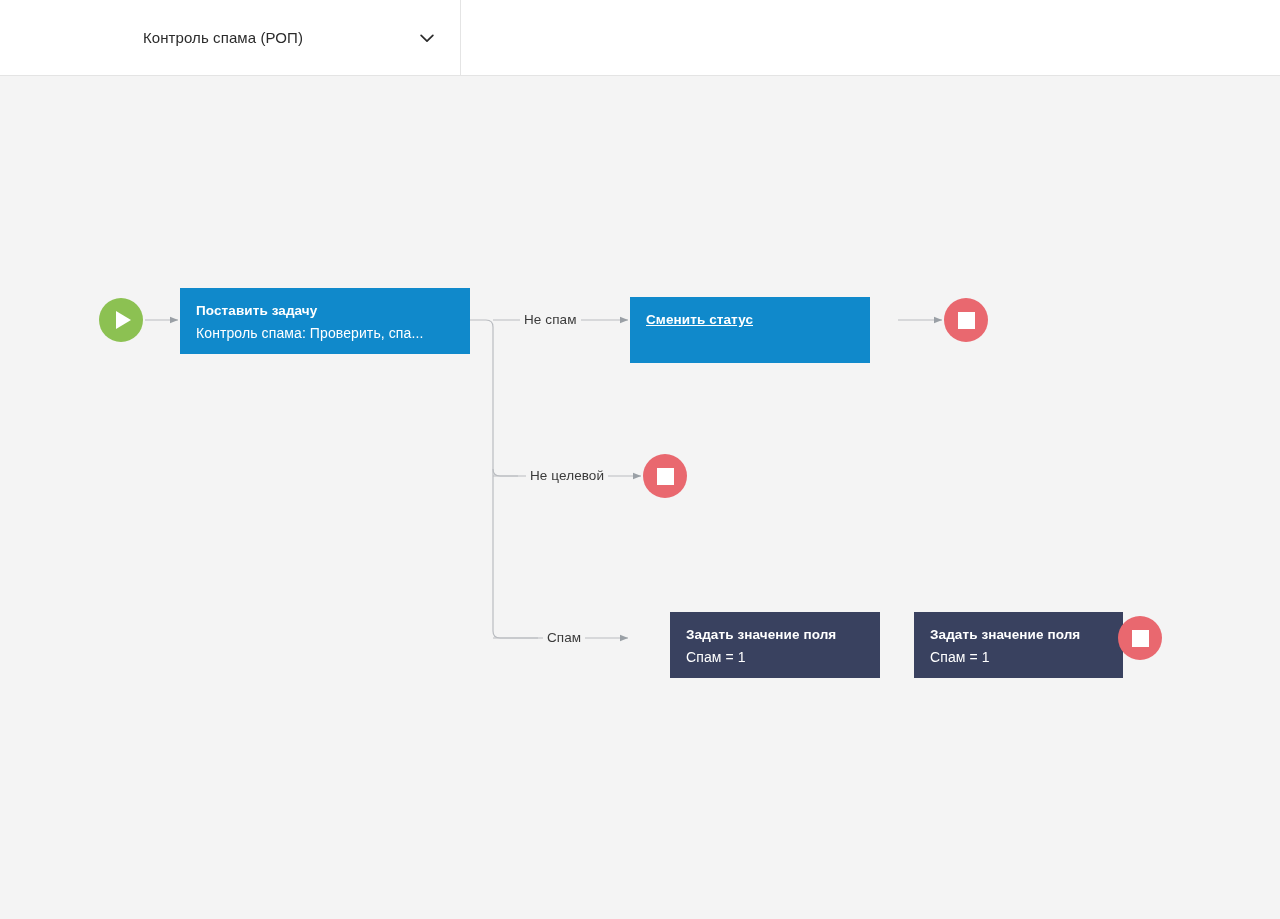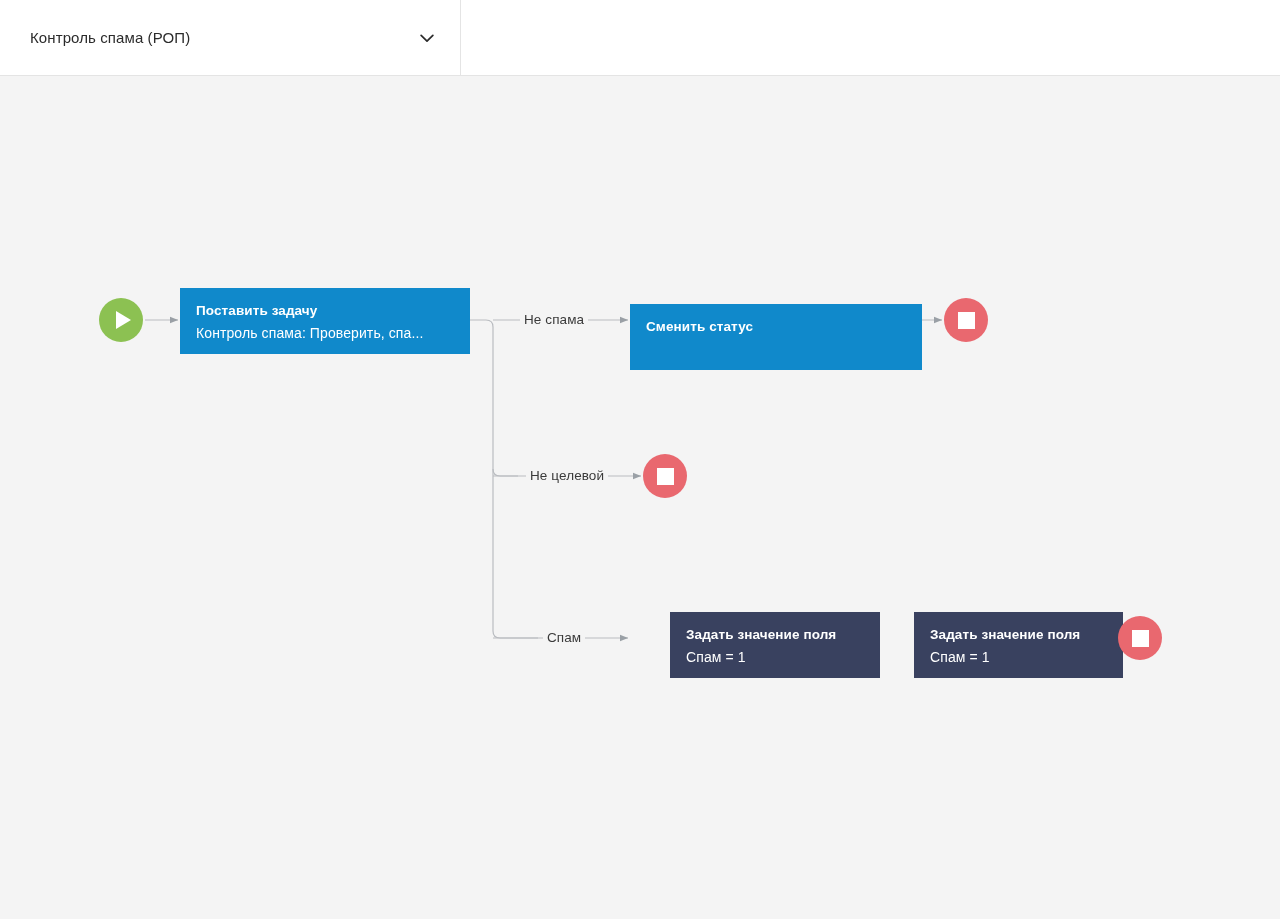--- a/index.html
+++ b/index.html
@@ -18,20 +18,21 @@
 
   
   .header {
     position: absolute;
     left: 0; top: 0;
     width: 1280px;
     height: 76px;
     background: #ffffff;
     border-bottom: 1px solid #e4e4e4;
     box-sizing: border-box;
+    text-align: center;
   }
   .header-panel {
     position: absolute;
     left: 0; top: 0;
     width: 461px;
     height: 75px;
     border-right: 1px solid #e4e4e4;
     box-sizing: border-box;
     display: flex;
     align-items: center;
@@ -179,21 +180,21 @@
 
   <div class="circle-node start-node" style="left:99px; top:222px; width:44px; height:44px;">
     <span class="glyph-play"></span>
   </div>
 
   <div class="node node-blue" style="left:180px; top:212px; width:290px; height:66px;">
     <div class="node-title">Поставить задачу</div>
     <div class="node-sub">Контроль спама: Проверить, спа...</div>
   </div>
 
-  <div class="node node-blue" style="left:630px; top:228px; width:292px; height:66px;">
+  <div class="node node-blue" style="left:630px; top:221px; width:240px; height:66px;text-decoration:underline;">
     <div class="node-title">Сменить статус</div>
   </div>
 
   <div class="node node-dark" style="left:630px; top:536px; width:210px; height:66px;">
     <div class="node-title">Задать значение поля</div>
     <div class="node-sub">Спам = 1</div>
   </div>
 
   <div class="node node-dark" style="left:874px; top:536px; width:209px; height:66px;">
     <div class="node-title">Задать значение поля</div>
@@ -203,17 +204,17 @@
   <div class="circle-node stop-node" style="left:944px; top:222px; width:44px; height:44px;">
     <span class="glyph-stop"></span>
   </div>
   <div class="circle-node stop-node" style="left:643px; top:378px; width:44px; height:44px;">
     <span class="glyph-stop"></span>
   </div>
   <div class="circle-node stop-node" style="left:1118px; top:540px; width:44px; height:44px;">
     <span class="glyph-stop"></span>
   </div>
 
-  <div class="edge-label" style="left:520px; top:236px;">Не спама</div>
+  <div class="edge-label" style="left:520px; top:236px;">Не спам</div>
   <div class="edge-label" style="left:526px; top:392px;">Не целевой</div>
   <div class="edge-label" style="left:543px; top:554px;">Спам</div>
 
 </div>
 
 </body></html>

